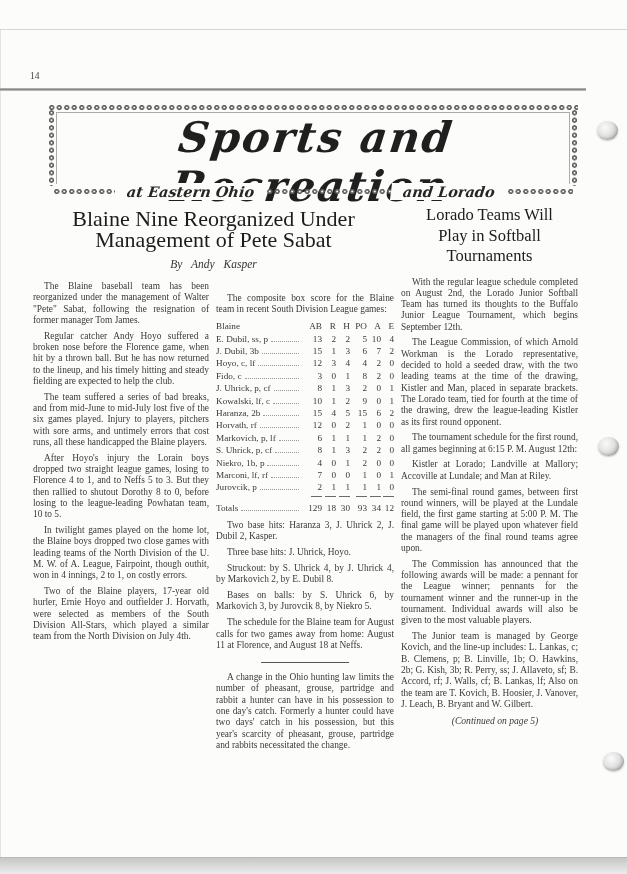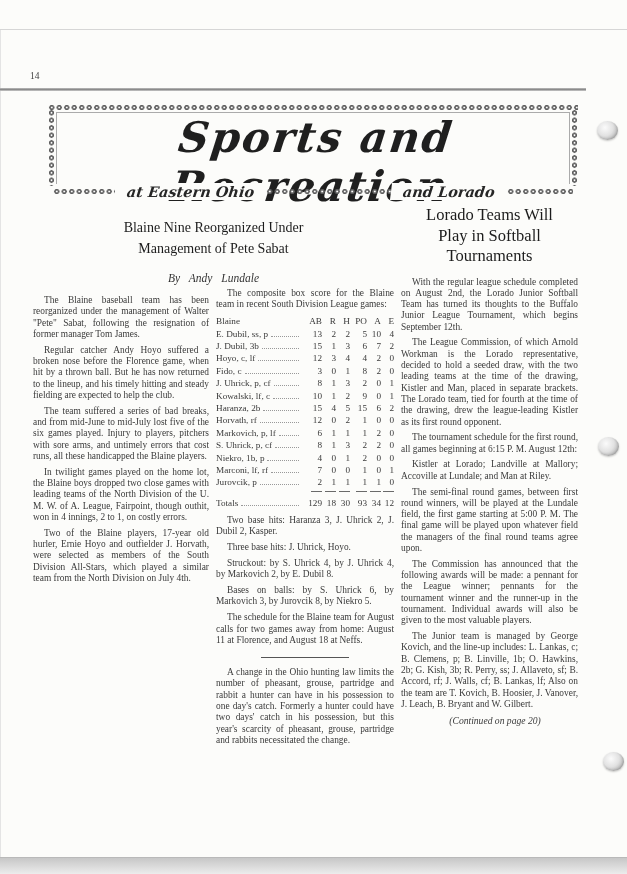--- a/index.html
+++ b/index.html
@@ -45,27 +45,27 @@
   .seg-b{flex:1;}
   .seg-c{width:66px;}
   .banner-caption{font-family:"DejaVu Serif",serif;font-style:italic;font-weight:bold;
     font-size:14.5px;color:#262626;padding:0 12px;transform:skewX(-7deg);
     white-space:nowrap;background:#fcfcfa;}
 
   
   .content{position:absolute;top:202px;left:33px;width:545px;
     display:grid;grid-template-columns:176px 178px 177px;column-gap:7px;}
   .article-head{grid-column:1/3;grid-row:1;text-align:center;padding-top:2px;}
-  .headline{font-size:14px;line-height:21px;color:#1c1c1c;font-weight:normal;margin:13px;}
+  .headline{font-size:22px;line-height:21px;color:#1c1c1c;font-weight:normal;margin:4px;}
   .byline{font-style:italic;font-size:11.5px;margin-top:8px;word-spacing:6px;color:#333;}
 
   .col{font-size:9.4px;line-height:11.3px;text-align:justify;}
   .col p{margin:0 0 4.5px 0;text-indent:11px;}
   .left-body{grid-column:1;grid-row:2;margin-top:11px;}
-  .mid-body{grid-column:2;grid-row:2;margin-top:4px;}
+  .mid-body{grid-column:2;grid-row:2;margin-top:23px;}
   .right-col{grid-column:3;grid-row:1/3;font-family:Liberation Serif, serif;}
   .right-head{font-size:16.5px;line-height:20.5px;text-align:center;
     color:#1c1c1c;font-weight:normal;margin:3px 0 10px 0;}
 
   
   .box-table{width:100%;border-collapse:collapse;margin:3px 0 6px 0;table-layout:fixed;}
   .box-table th,.box-table td{padding:0;font-size:9.2px;line-height:12.4px;
     font-weight:normal;text-align:right;color:#3a3a3a;white-space:nowrap;}
   .box-table .c-name{width:auto;text-align:left;}
   .box-table .c-ab{width:21px;} .box-table .c-r{width:14px;}
@@ -115,31 +115,32 @@
   </div>
 </div>
 
 <div class="content">
 
   <div class="article-head">
     <h1 class="headline">
       <span>Blaine Nine Reorganized Under</span><br>
       <span>Management of Pete Sabat</span>
     </h1>
-    <div class="byline">By Andy Lundale</div>
+    <div class="byline">By Andy Kasper</div>
   </div>
 
   <div class="col left-body">
 
       <p>The Blaine baseball team has been reorganized under the management of Walter "Pete" Sabat, following the resignation of former manager Tom James.</p>
 
       <p>Regular catcher Andy Hoyo suffered a broken nose before the Florence game, when hit by a thrown ball. But he has now returned to the lineup, and his timely hitting and steady fielding are expected to help the club.</p>
 
       <p>The team suffered a series of bad breaks, and from mid-June to mid-July lost five of the six games played. Injury to players, pitchers with sore arms, and untimely errors that cost runs, all these handicapped the Blaine players.</p>
 
+      <p>After Hoyo's injury the Lorain boys dropped two straight league games, losing to Florence 4 to 1, and to Neffs 5 to 3. But they then rallied to shutout Dorothy 8 to 0, before losing to the league-leading Powhatan team, 10 to 5.</p>
 
       <p>In twilight games played on the home lot, the Blaine boys dropped two close games with leading teams of the North Division of the U. M. W. of A. League, Fairpoint, though outhit, won in 4 innings, 2 to 1, on costly errors.</p>
 
 
       <p>Two of the Blaine players, 17-year old hurler, Ernie Hoyo and outfielder J. Horvath, were selected as members of the South Division All-Stars, which played a similar team from the North Division on July 4th.</p>
     </div>
 
   <div class="col mid-body">
     <p>The composite box score for the Blaine team in recent South Division League games:</p>
 
@@ -422,21 +423,21 @@
         <p>The tournament schedule for the first round, all games beginning at 6:15 P. M. August 12th:</p>
 
         <p>Kistler at Lorado; Landville at Mallory; Accoville at Lundale; and Man at Riley.</p>
 
         <p>The semi-final round games, between first round winners, will be played at the Lundale field, the first game starting at 5:00 P. M. The final game will be played upon whatever field the managers of the final round teams agree upon.</p>
 
         <p>The Commission has announced that the following awards will be made: a pennant for the League winner; pennants for the tournament winner and the runner-up in the tournament. Individual awards will also be given to the most valuable players.</p>
 
         <p>The Junior team is managed by George Kovich, and the line-up includes: L. Lankas, c; B. Clemens, p; B. Linville, 1b; O. Hawkins, 2b; G. Kish, 3b; R. Perry, ss; J. Allaveto, sf; B. Accord, rf; J. Walls, cf; B. Lankas, lf;  Also on the team are T. Kovich, B. Hoosier, J. Vanover, J. Leach, B. Bryant and W. Gilbert.</p>
       </div>
-    <p class="continued">(Continued on page 20)</p>
+    <p class="continued">(Continued on page 5)</p>
   </div>
 
 </div>
 
 <div class="ring ring1"></div>
 <div class="ring ring2"></div>
 <div class="ring ring3"></div>
 
 <div class="bottom-edge"></div>
 

